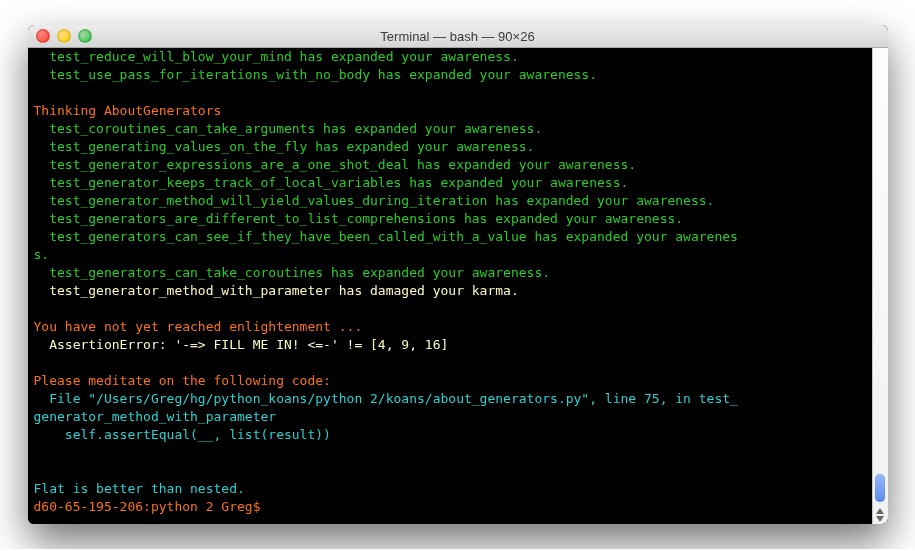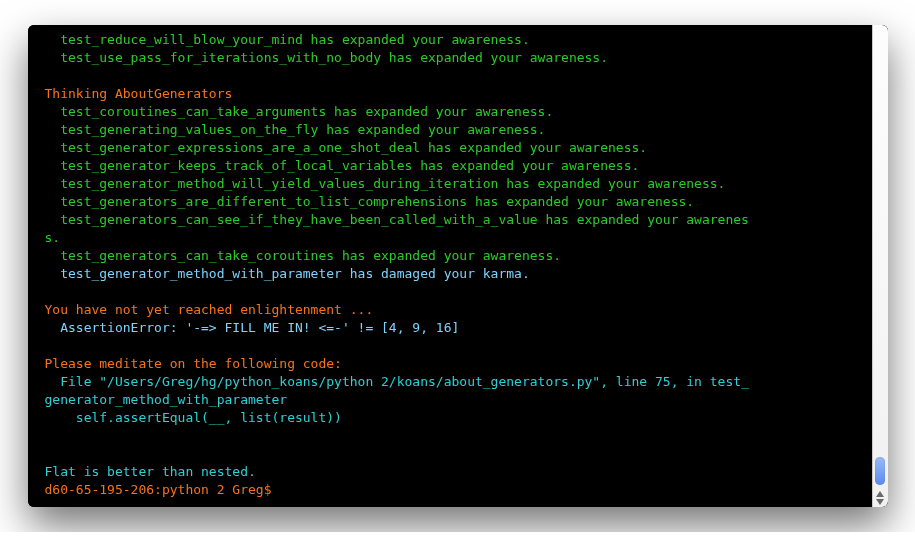--- a/index.html
+++ b/index.html
@@ -48,33 +48,32 @@
     color: #3b3b3b;
     pointer-events: none;
   }
   .term-body {
     position: relative;
     background: #000;
     display: flex;
   }
   .term-content {
     flex: 1;
-    padding: 6px 4px 8px 6px;
+    padding: 0 4px 8px 6px;
     font-family: "Menlo", "Monaco", "Consolas", monospace;
     font-size: 13px;
     line-height: 18px;
     color: #bfbfbf;
     white-space: pre;
     overflow: hidden;
     height: 468px;
-    margin-left: 11px;
   }
   .term-content span { white-space: pre; }
   .green { color: #29cc29; }
-  .red { color: #7dd3fc; }
+  .red { color: #fef9c3; }
   .cyan { color: #2ad2d2; }
   .gray { color: #f97316; }
   .scrollbar {
     width: 15px;
     background: linear-gradient(#fdfdfd, #f1f1f1);
     border-left: 1px solid #c9c9c9;
     display: flex;
     flex-direction: column;
     justify-content: flex-end;
     align-items: center;
@@ -100,20 +99,28 @@
   .scroll-arrow.down {
     border-left: 4px solid transparent;
     border-right: 4px solid transparent;
     border-top: 6px solid #6a6a6a;
   }
 </style>
 </head>
 <body>
 
 <div class="window">
+  <div class="titlebar">
+    <div class="traffic-lights">
+      <div class="tl red"></div>
+      <div class="tl yellow"></div>
+      <div class="tl green"></div>
+    </div>
+    <div class="title">Terminal — bash — 90×26</div>
+  </div>
   <div class="term-body">
     <div class="term-content" id="term-content"><div><span class="green">  test_reduce_will_blow_your_mind has expanded your awareness.</span></div><div><span class="green">  test_use_pass_for_iterations_with_no_body has expanded your awareness.</span></div><div><span class="gray">&nbsp;</span></div><div><span class="gray">Thinking AboutGenerators</span></div><div><span class="green">  test_coroutines_can_take_arguments has expanded your awareness.</span></div><div><span class="green">  test_generating_values_on_the_fly has expanded your awareness.</span></div><div><span class="green">  test_generator_expressions_are_a_one_shot_deal has expanded your awareness.</span></div><div><span class="green">  test_generator_keeps_track_of_local_variables has expanded your awareness.</span></div><div><span class="green">  test_generator_method_will_yield_values_during_iteration has expanded your awareness.</span></div><div><span class="green">  test_generators_are_different_to_list_comprehensions has expanded your awareness.</span></div><div><span class="green">  test_generators_can_see_if_they_have_been_called_with_a_value has expanded your awarenes</span></div><div><span class="green">s.</span></div><div><span class="green">  test_generators_can_take_coroutines has expanded your awareness.</span></div><div><span class="red">  test_generator_method_with_parameter has damaged your karma.</span></div><div><span class="gray">&nbsp;</span></div><div><span class="gray">You have not yet reached enlightenment ...</span></div><div><span class="red">  AssertionError: '-=&gt; FILL ME IN! &lt;=-' != [4, 9, 16]</span></div><div><span class="gray">&nbsp;</span></div><div><span class="gray">Please meditate on the following code:</span></div><div><span class="cyan">  File "/Users/Greg/hg/python_koans/python 2/koans/about_generators.py", line 75, in test_</span></div><div><span class="cyan">generator_method_with_parameter</span></div><div><span class="cyan">    self.assertEqual(__, list(result))</span></div><div><span class="gray">&nbsp;</span></div><div><span class="gray">&nbsp;</span></div><div><span class="cyan">Flat is better than nested.</span></div><div><span class="gray">d60-65-195-206:python 2 Greg$ </span></div></div>
     <div class="scrollbar">
       <div class="scroll-thumb"></div>
       <div class="scroll-arrow up"></div>
       <div class="scroll-arrow down"></div>
     </div>
   </div>
 </div>
 

